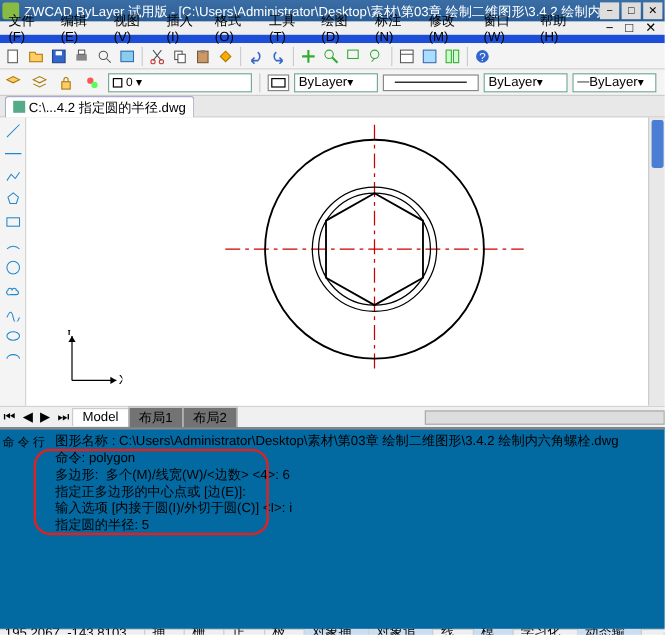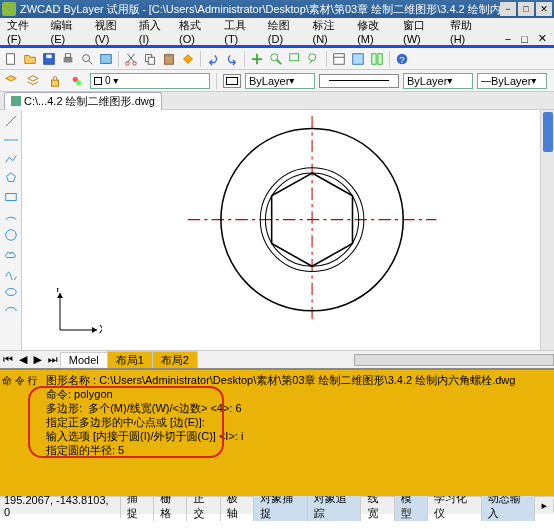--- a/index.html
+++ b/index.html
@@ -2,21 +2,21 @@
 <html><head>
 <meta charset="utf-8">
 <style>
 *{box-sizing:border-box;margin:0;padding:0;font-family:"Microsoft YaHei",SimSun,sans-serif;font-size:11px}
 body{width:554px;height:529px;background:#fff;overflow:hidden;position:relative}
 .titlebar{height:18px;background:linear-gradient(#3a6ea5,#2a5d95);color:#fff;display:flex;align-items:center;padding:0 2px}
 .titlebar .logo{width:14px;height:14px;background:#8b4;border-radius:2px;margin-right:4px}
 .titlebar .title{flex:1;font-size:10px;white-space:nowrap;overflow:hidden}
 .winctl{display:flex;gap:2px}
 .winctl span{width:16px;height:14px;background:#ddd;display:flex;align-items:center;justify-content:center;font-size:9px;cursor:pointer;color:#000}
-.menubar{height:30px;background:#efefef;display:flex;align-items:flex-end;padding:0 2px;border-bottom:3px solid #1d4ed8}
+.menubar{height:18px;background:#efefef;display:flex;align-items:center;padding:0 2px;border-bottom:7px solid #1d4ed8}
 .menubar span{padding:0 5px;cursor:pointer;font-size:11px}
 .toolbar{height:22px;background:#f4f4f4;display:flex;align-items:center;padding:0 2px;border-bottom:1px solid #ccc;gap:1px}
 .tbtn{width:18px;height:18px;display:flex;align-items:center;justify-content:center;cursor:pointer;border:1px solid transparent}
 .tbtn svg{width:14px;height:14px}
 .sep{width:1px;height:16px;background:#ccc;margin:0 2px}
 .propbar{height:22px;background:#f4f4f4;display:flex;align-items:center;padding:0 2px;border-bottom:1px solid #ccc;gap:4px}
 .swatch{width:18px;height:14px;border:1px solid #888;background:#fff;position:relative}
 .swatch::after{content:'';position:absolute;inset:2px;border:1px solid #000}
 .combo{height:16px;border:1px solid #7a9;background:#fff;display:flex;align-items:center;padding:0 3px;font-size:10px}
 .linesw{width:80px;height:14px;border:1px solid #888;background:#fff;display:flex;align-items:center;justify-content:center}
@@ -25,24 +25,24 @@
 .lefttb{width:22px;background:#f4f4f4;border-right:1px solid #ccc;display:flex;flex-direction:column;padding:2px 0;gap:1px}
 .lefttb .tbtn{width:18px;height:18px;margin:0 auto}
 .doctab{height:18px;background:#e8e8e8;border-bottom:1px solid #ccc;display:flex;align-items:center;padding:0 4px;font-size:10px}
 .doctab .tab{background:#fff;border:1px solid #aac;border-bottom:none;padding:1px 6px;border-radius:3px 3px 0 0;display:flex;align-items:center;gap:3px}
 .doctab .dicon{width:10px;height:10px;background:#5a8}
 .canvas{flex:1;background:#fff;position:relative;overflow:hidden}
 .rightsb{width:14px;background:#e8e8e8;border-left:1px solid #ccc}
 .rightsb .thumb{width:10px;height:40px;background:#4a7dd4;margin:2px auto;border-radius:2px}
 .ucs{position:absolute;left:30px;bottom:10px}
 .layouttabs{height:18px;background:#f0f0f0;display:flex;align-items:center;border-top:1px solid #ccc;font-size:10px}
-.layouttabs .lt{padding:1px 8px;border:1px solid #ccc;border-bottom:none;background:#eab308;margin-left:-1px}
+.layouttabs .lt{padding:1px 8px;border:1px solid #ccc;border-bottom:none;background:#737373;margin-left:-1px}
 .layouttabs .lt.active{background:#fff;font-weight:normal}
 .layouttabs .nav{padding:0 3px;cursor:pointer}
-.cmdarea{background:#eab308;border-top:2px solid #888;padding:3px 6px;font-size:10px;font-family:SimSun,monospace;height:128px;position:relative}
+.cmdarea{background:#0369a1;border-top:2px solid #888;padding:3px 6px;font-size:10px;font-family:SimSun,monospace;height:168px;position:relative}
 .cmdside{position:absolute;left:2px;top:4px;font-size:10px}
 .cmdtext{margin-left:40px;line-height:14px;white-space:pre}
 .redbox{position:absolute;border:2px solid #d22;border-radius:14px;left:28px;top:16px;width:196px;height:72px;pointer-events:none}
 .statusbar{height:18px;background:#efefef;border-top:1px solid #ccc;display:flex;align-items:center;font-size:10px}
 .coords{width:130px;padding:0 4px;border-right:1px solid #ccc}
 .statusbar .sb{padding:0 6px;border-right:1px solid #ccc;cursor:pointer}
 .statusbar .sb.on{background:#cde}
 .cmdinput{position:absolute;bottom:0;left:0;right:0;height:16px;border-top:1px solid #ccc;display:flex;align-items:center;padding:0 4px;background:#fff}
 </style>
 </head>
@@ -224,21 +224,21 @@
   <div class="swatch"></div>
   <div class="combo" style="width:70px"><span>ByLayer</span> ▾</div>
   <div class="linesw"></div>
   <div class="combo" style="width:70px"><span>ByLayer</span> ▾</div>
   <div class="combo" style="width:70px">— <span>ByLayer</span> ▾</div>
 </div>
 
 <div class="doctab">
   <div class="tab">
     <span class="dicon"></span>
-    <span>C:\...4.2 绘制二维图形.dwg</span>
+    <span>C:\...4.2 指定圆的半径.dwg</span>
   </div>
 </div>
 
 <div class="workarea">
   <div class="lefttb">
     <div class="tbtn">
         <svg viewBox="0 0 16 16">
           <line x1="2" y1="14" x2="14" y2="2" stroke="#28c"></line>
         </svg>
       </div>

